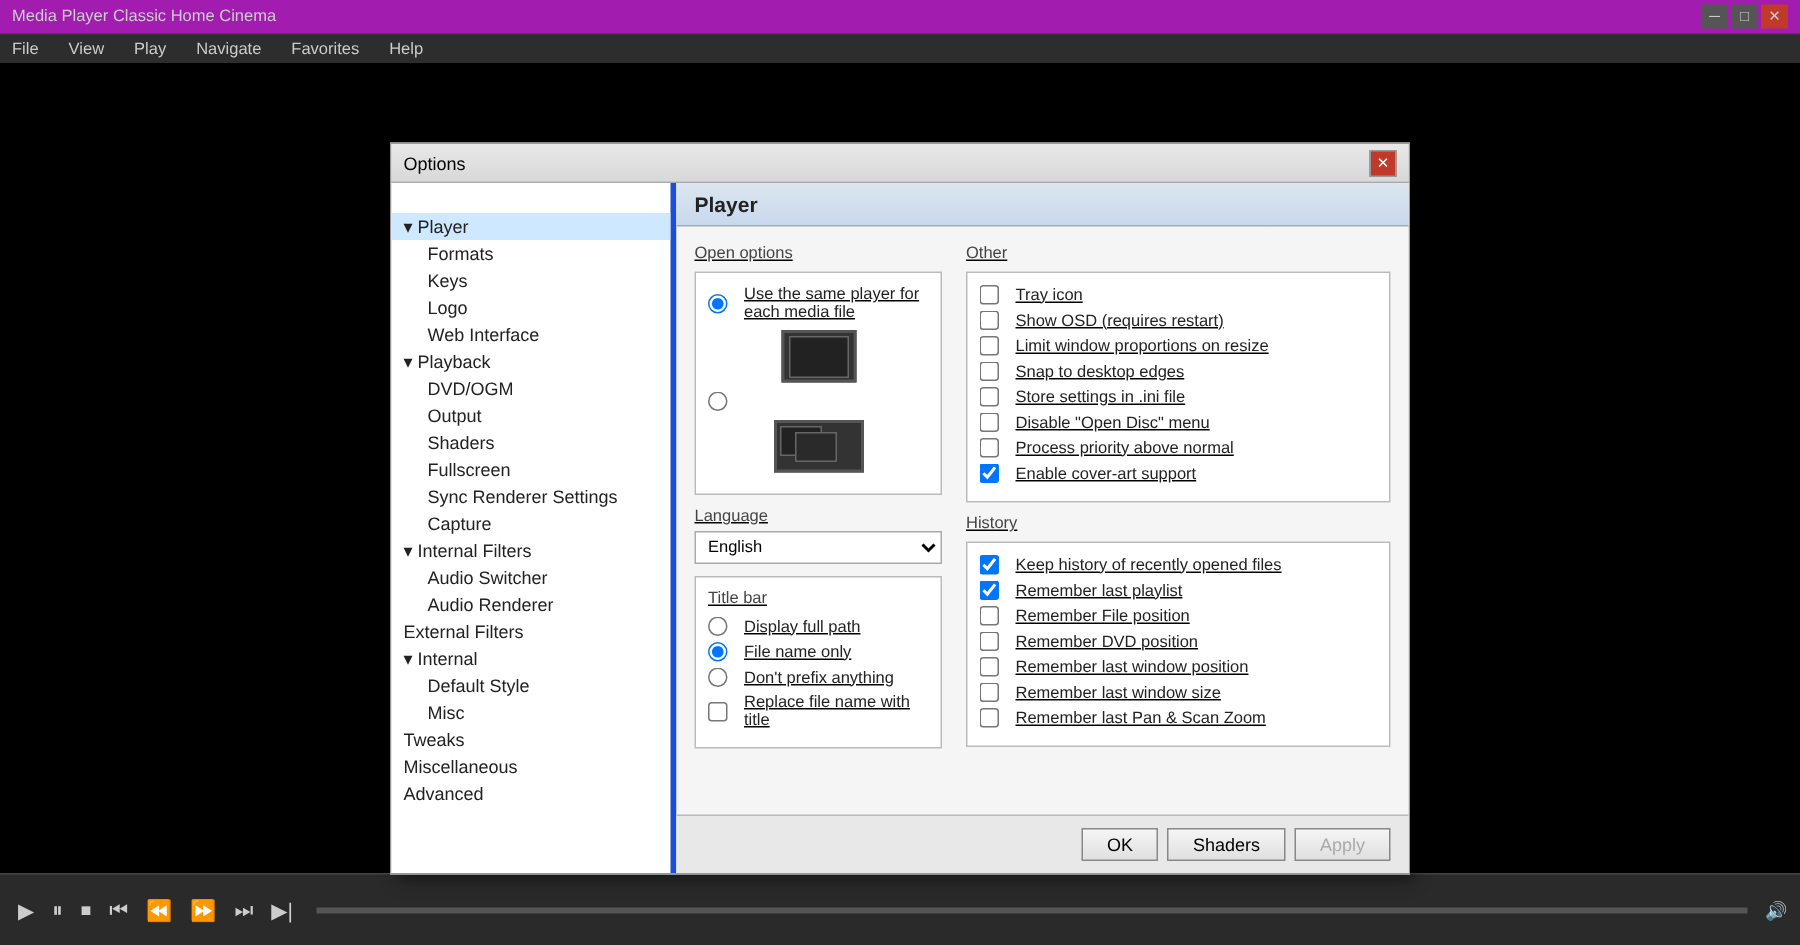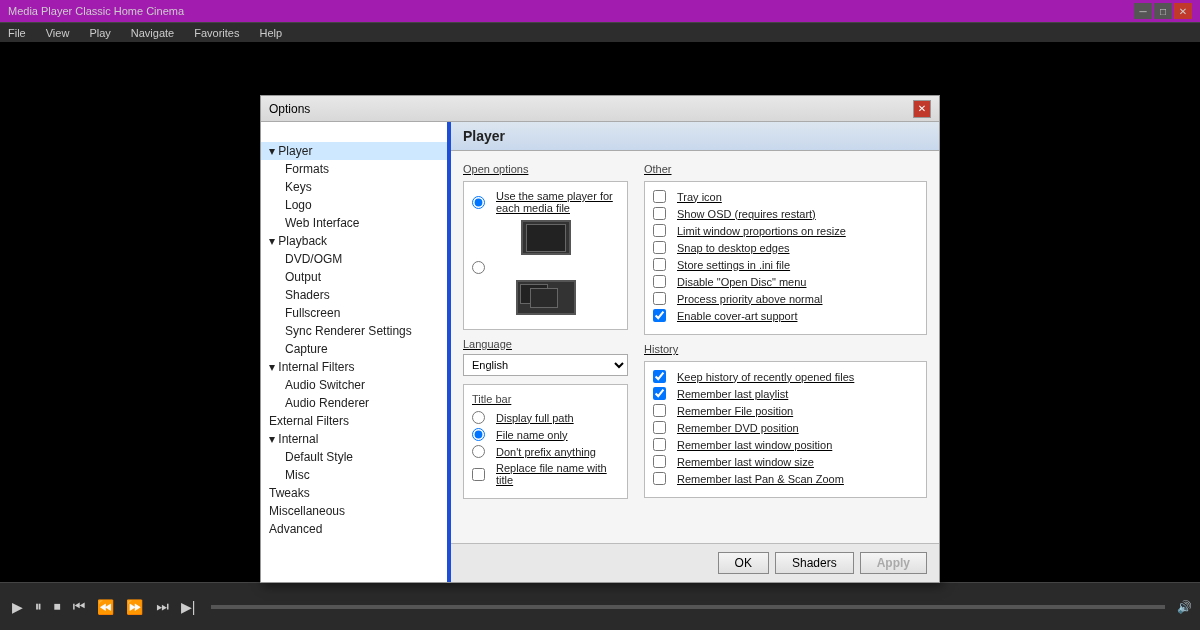--- a/index.html
+++ b/index.html
@@ -261,21 +261,21 @@
       gap: 6px;
     }
     .footer-btn {
       padding: 3px 16px;
       border: 1px solid #888;
       background: linear-gradient(to bottom, #f5f5f5, #e0e0e0);
       cursor: pointer;
       font-size: 12px;
       min-width: 50px;
     }
-    .footer-btn.disabled { color: #aaa; cursor: default; font-weight: bold; }
+    .footer-btn.disabled { color: #aaa; cursor: default; }
 
     
     .playback-bar {
       background: #2a2a2a;
       height: 48px;
       border-top: 1px solid #444;
       display: flex;
       align-items: center;
       padding: 0 8px;
       gap: 4px;

